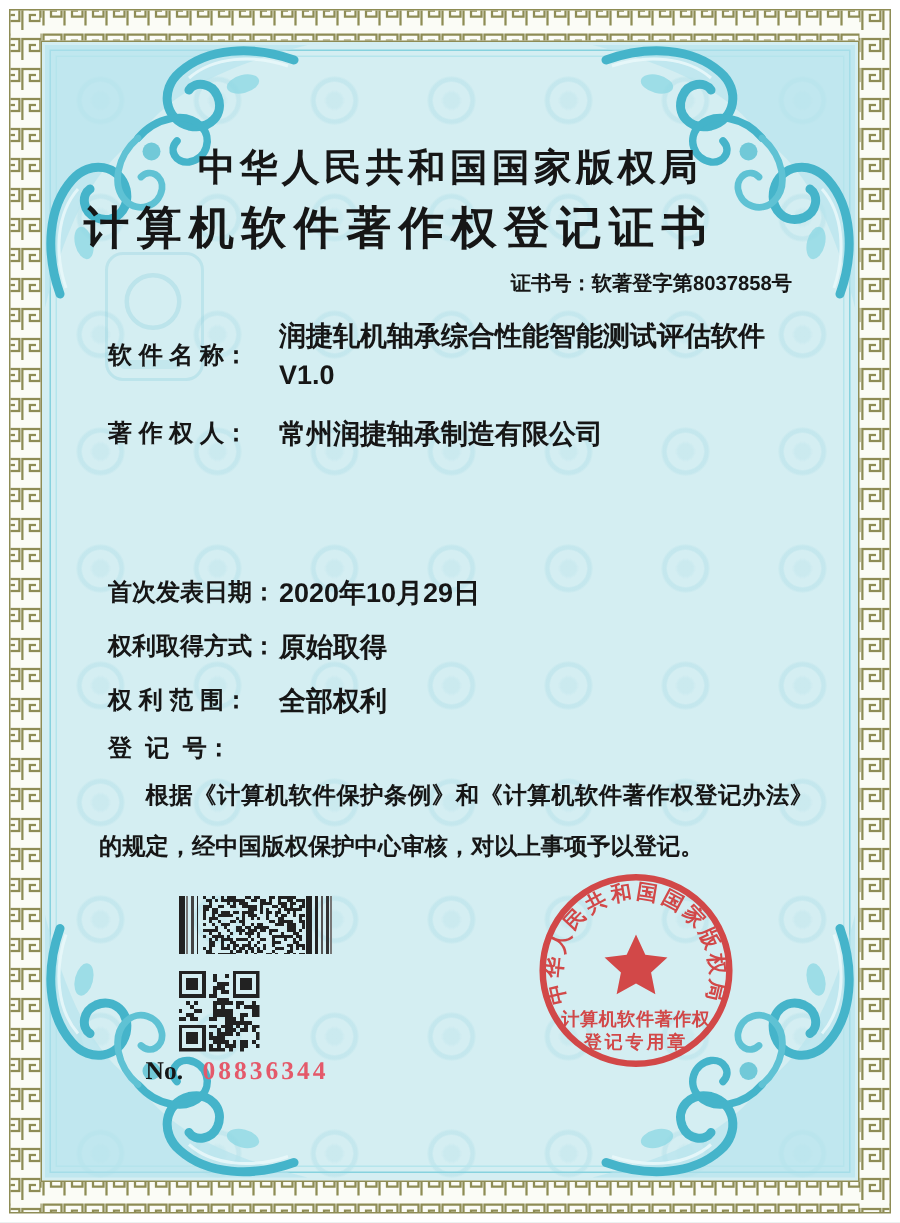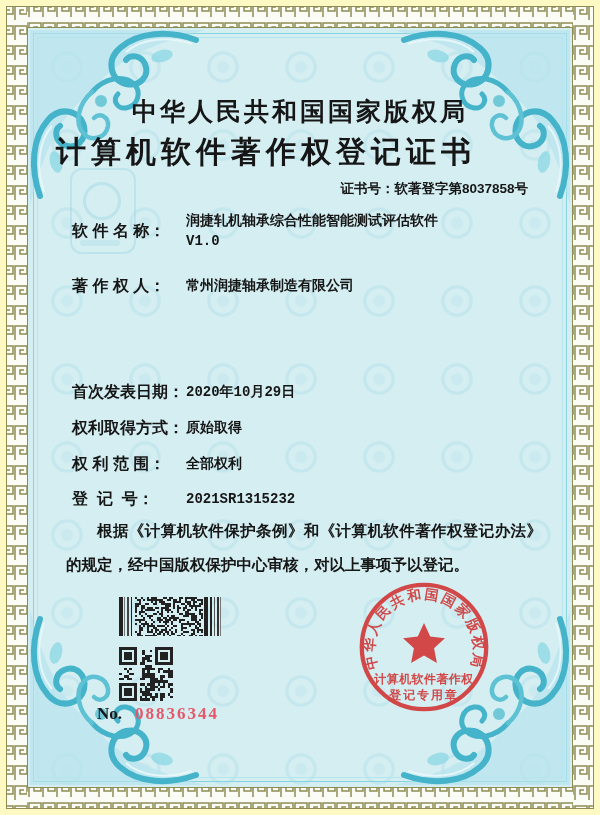--- a/index.html
+++ b/index.html
@@ -1,17 +1,17 @@
 <!DOCTYPE html>
 <html><head>
 <meta charset="utf-8">
 <style>
   html,body{margin:0;padding:0;background:#e9edec;}
   .page{
-    position:relative;width:600px;height:815px;background:#fef9c3;overflow:hidden;
+    position:relative;width:600px;height:815px;background:#ffffff;overflow:hidden;
     font-family:"Liberation Sans",sans-serif;color:#161616;
   }
   .interior{
     position:absolute;left:28px;top:28px;width:544px;height:759px;
     background-color:#d4eef2;
     background-image:
       radial-gradient(circle at 39px 39px, rgba(255,255,255,0) 12px, rgba(160,216,227,0.30) 13px, rgba(160,216,227,0.30) 15px, rgba(255,255,255,0) 16.5px),
       radial-gradient(circle at 39px 39px, rgba(160,216,227,0.18) 5px, rgba(255,255,255,0) 7px);
     background-size:78px 78px;
     z-index:1;
@@ -21,21 +21,21 @@
 
   .title{position:absolute;left:0;top:95px;width:600px;text-align:center;
     font-size:25px;font-weight:700;letter-spacing:3px;}
   .subtitle{position:absolute;left:0;top:132px;width:532px;text-align:center;
     font-size:30px;font-weight:700;letter-spacing:5px;}
   .certno{position:absolute;right:72px;top:180px;font-size:13.5px;font-weight:700;}
   .certno .v{margin-left:0;}
 
   .row{position:absolute;left:72px;display:flex;align-items:center;}
   .flabel{width:114px;font-size:16px;font-weight:700;white-space:pre;flex:0 0 auto;}
-  .fvalue{font-size:14px;font-weight:600;font-family:Liberation Mono, monospace;
+  .fvalue{font-size:18px;font-weight:600;font-family:Liberation Sans, sans-serif;
     white-space:pre-line;max-width:336px;line-height:1.45;}
 
   .statement{position:absolute;left:66px;top:514px;width:476px;
     font-size:15.5px;font-weight:700;line-height:2.18;text-indent:2em;text-align:justify;}
 
   .barcode{position:absolute;left:119px;top:597px;}
   .qrcode{position:absolute;left:119px;top:647px;}
 
   .serial{position:absolute;left:97px;top:704px;font-family:"Liberation Serif",serif;
     font-size:17px;font-weight:700;}
@@ -126,21 +126,20 @@
     <div class="row" style="top:454px">
       <span class="flabel">权 利 范 围：</span>
       <span class="fvalue">全部权利</span>
     </div>
     <div class="row" style="top:418px">
       <span class="flabel">权利取得方式：</span>
       <span class="fvalue">原始取得</span>
     </div>
     <div class="row" style="top:489px">
       <span class="flabel">登  记  号：</span>
-      <span class="fvalue">2021SR1315232</span>
     </div>
 
     <div class="statement">根据《计算机软件保护条例》和《计算机软件著作权登记办法》的规定，经中国版权保护中心审核，对以上事项予以登记。</div>
 
     <svg id="barcode-svg" class="barcode" width="103" height="39" viewBox="0 0 103 39" shape-rendering="crispEdges">
         <rect x="0" y="0" width="4" height="39" fill="#222"></rect>
         <rect x="5" y="0" width="1" height="39" fill="#777"></rect>
         <rect x="8" y="0" width="2" height="39" fill="#444"></rect>
         <rect x="12" y="0" width="1" height="39" fill="#222"></rect>
         <rect x="85" y="0" width="4" height="39" fill="#222"></rect>

